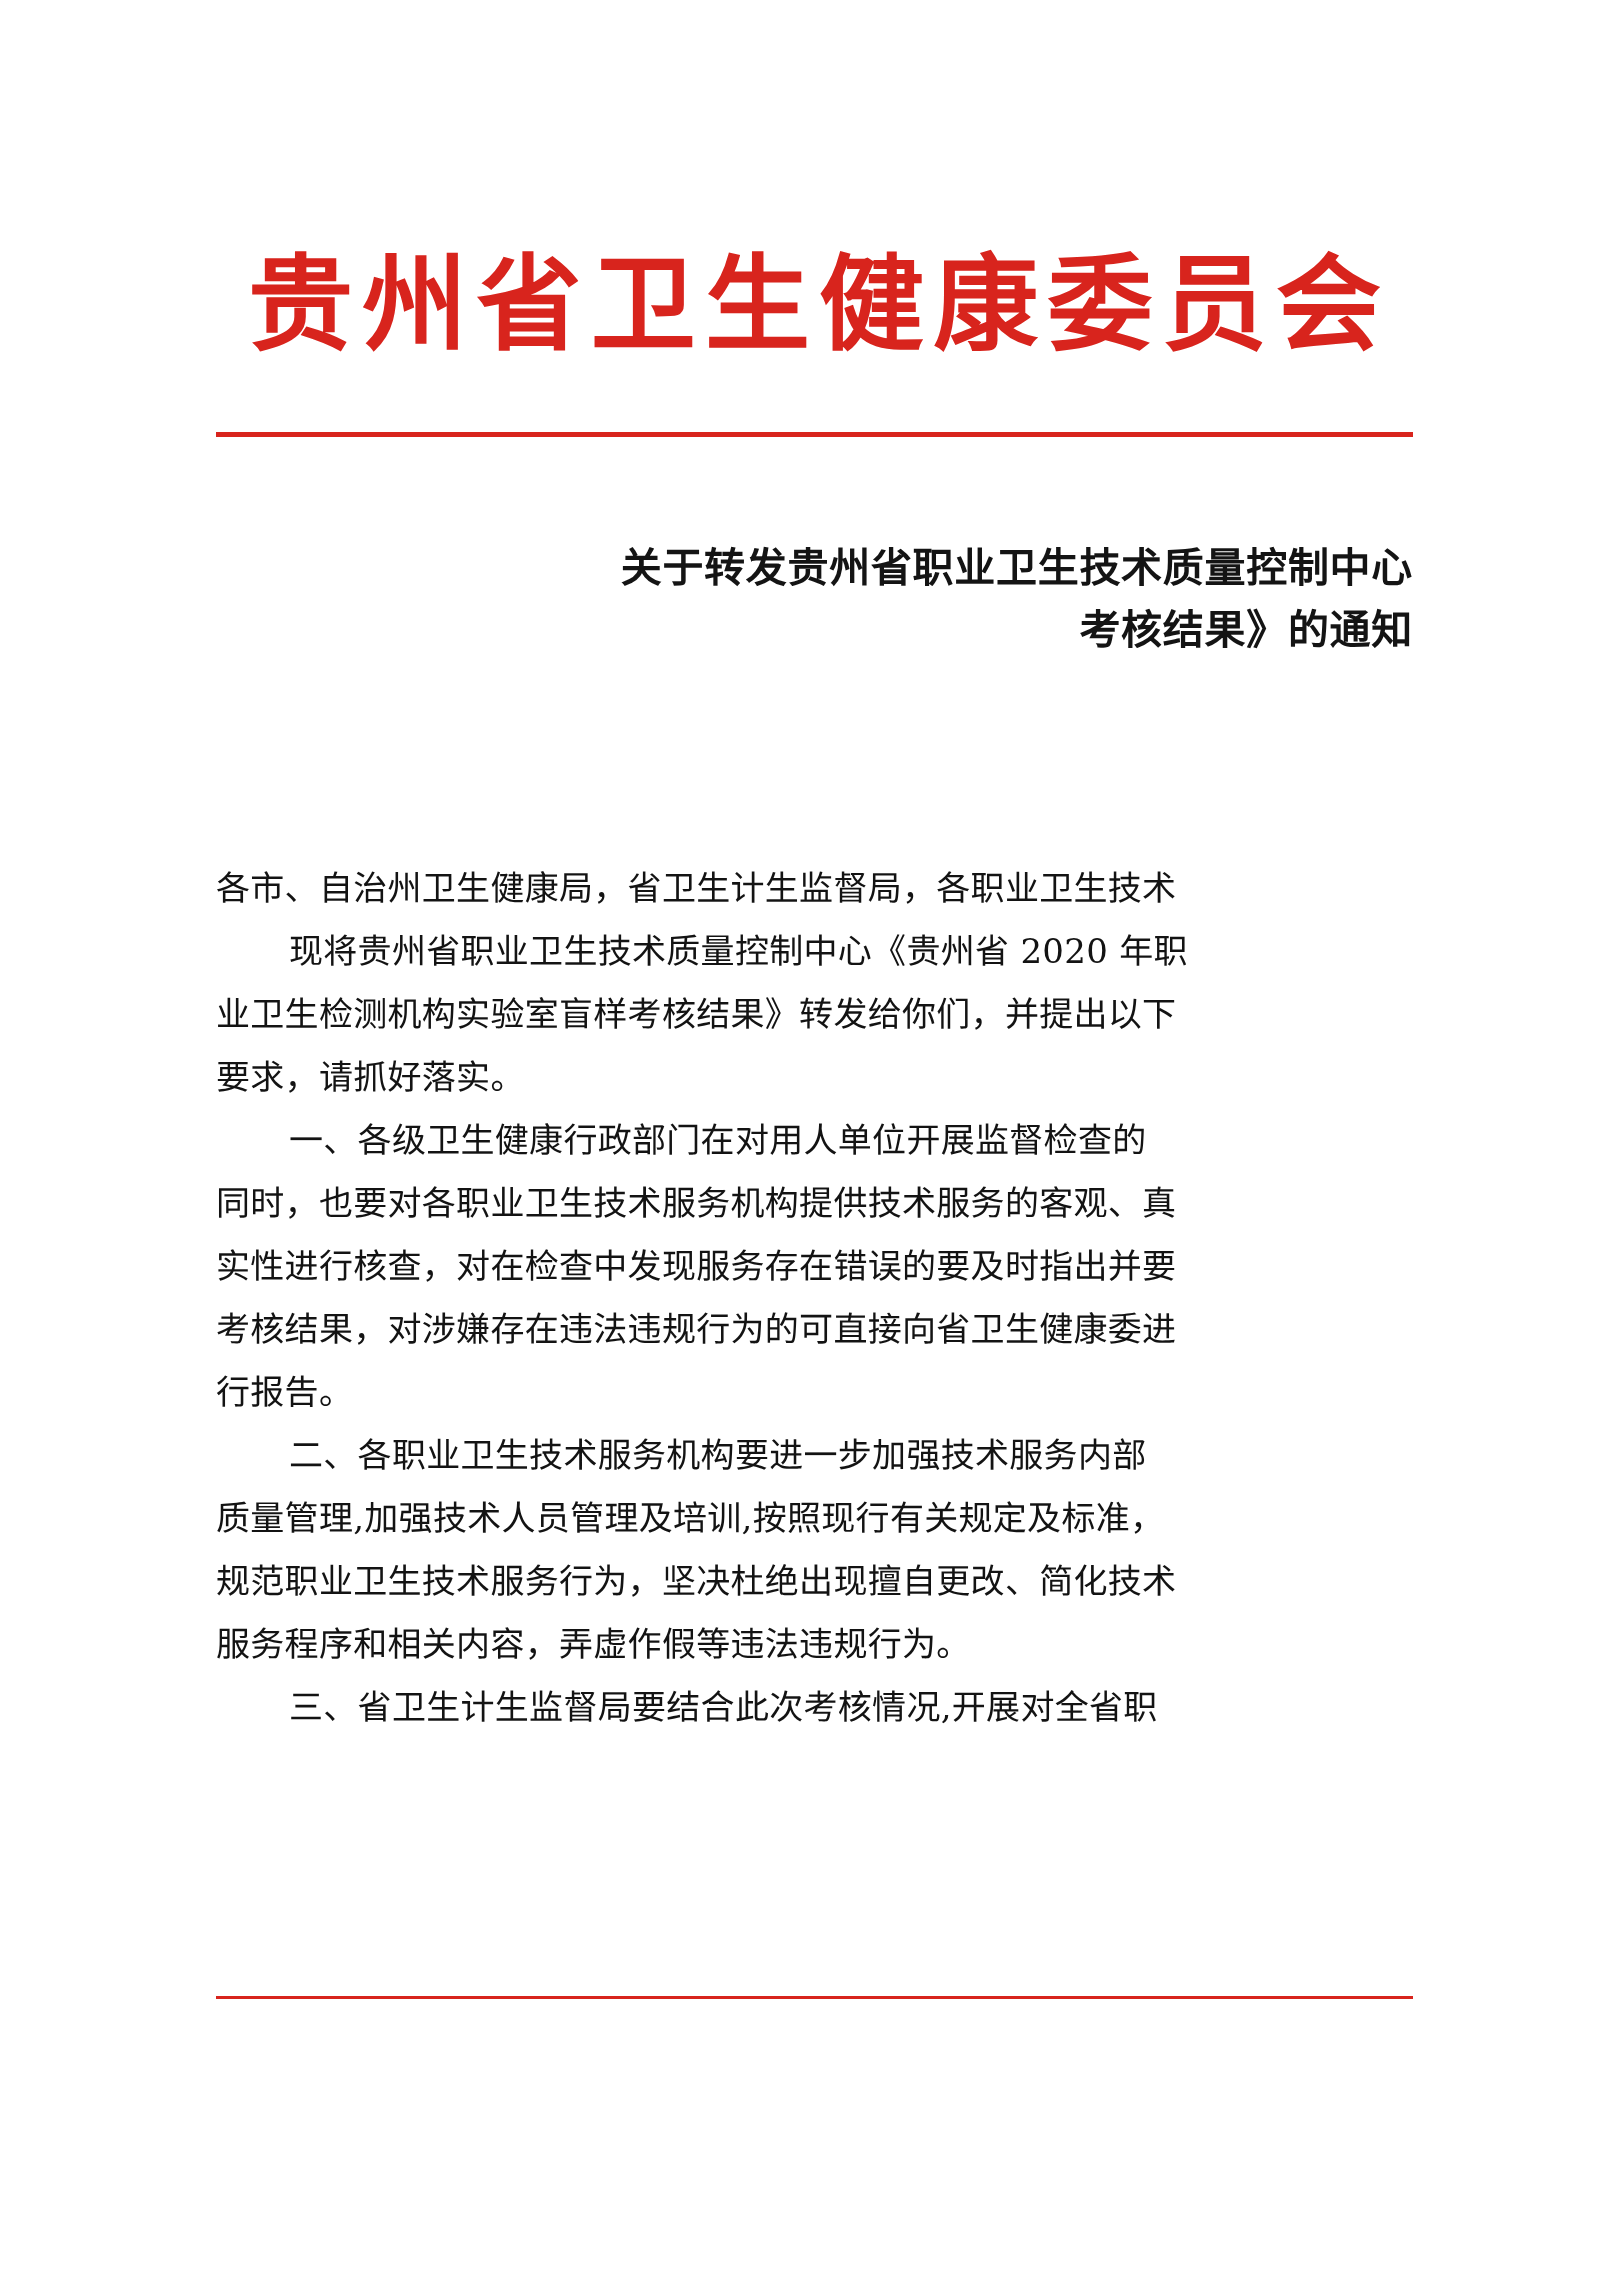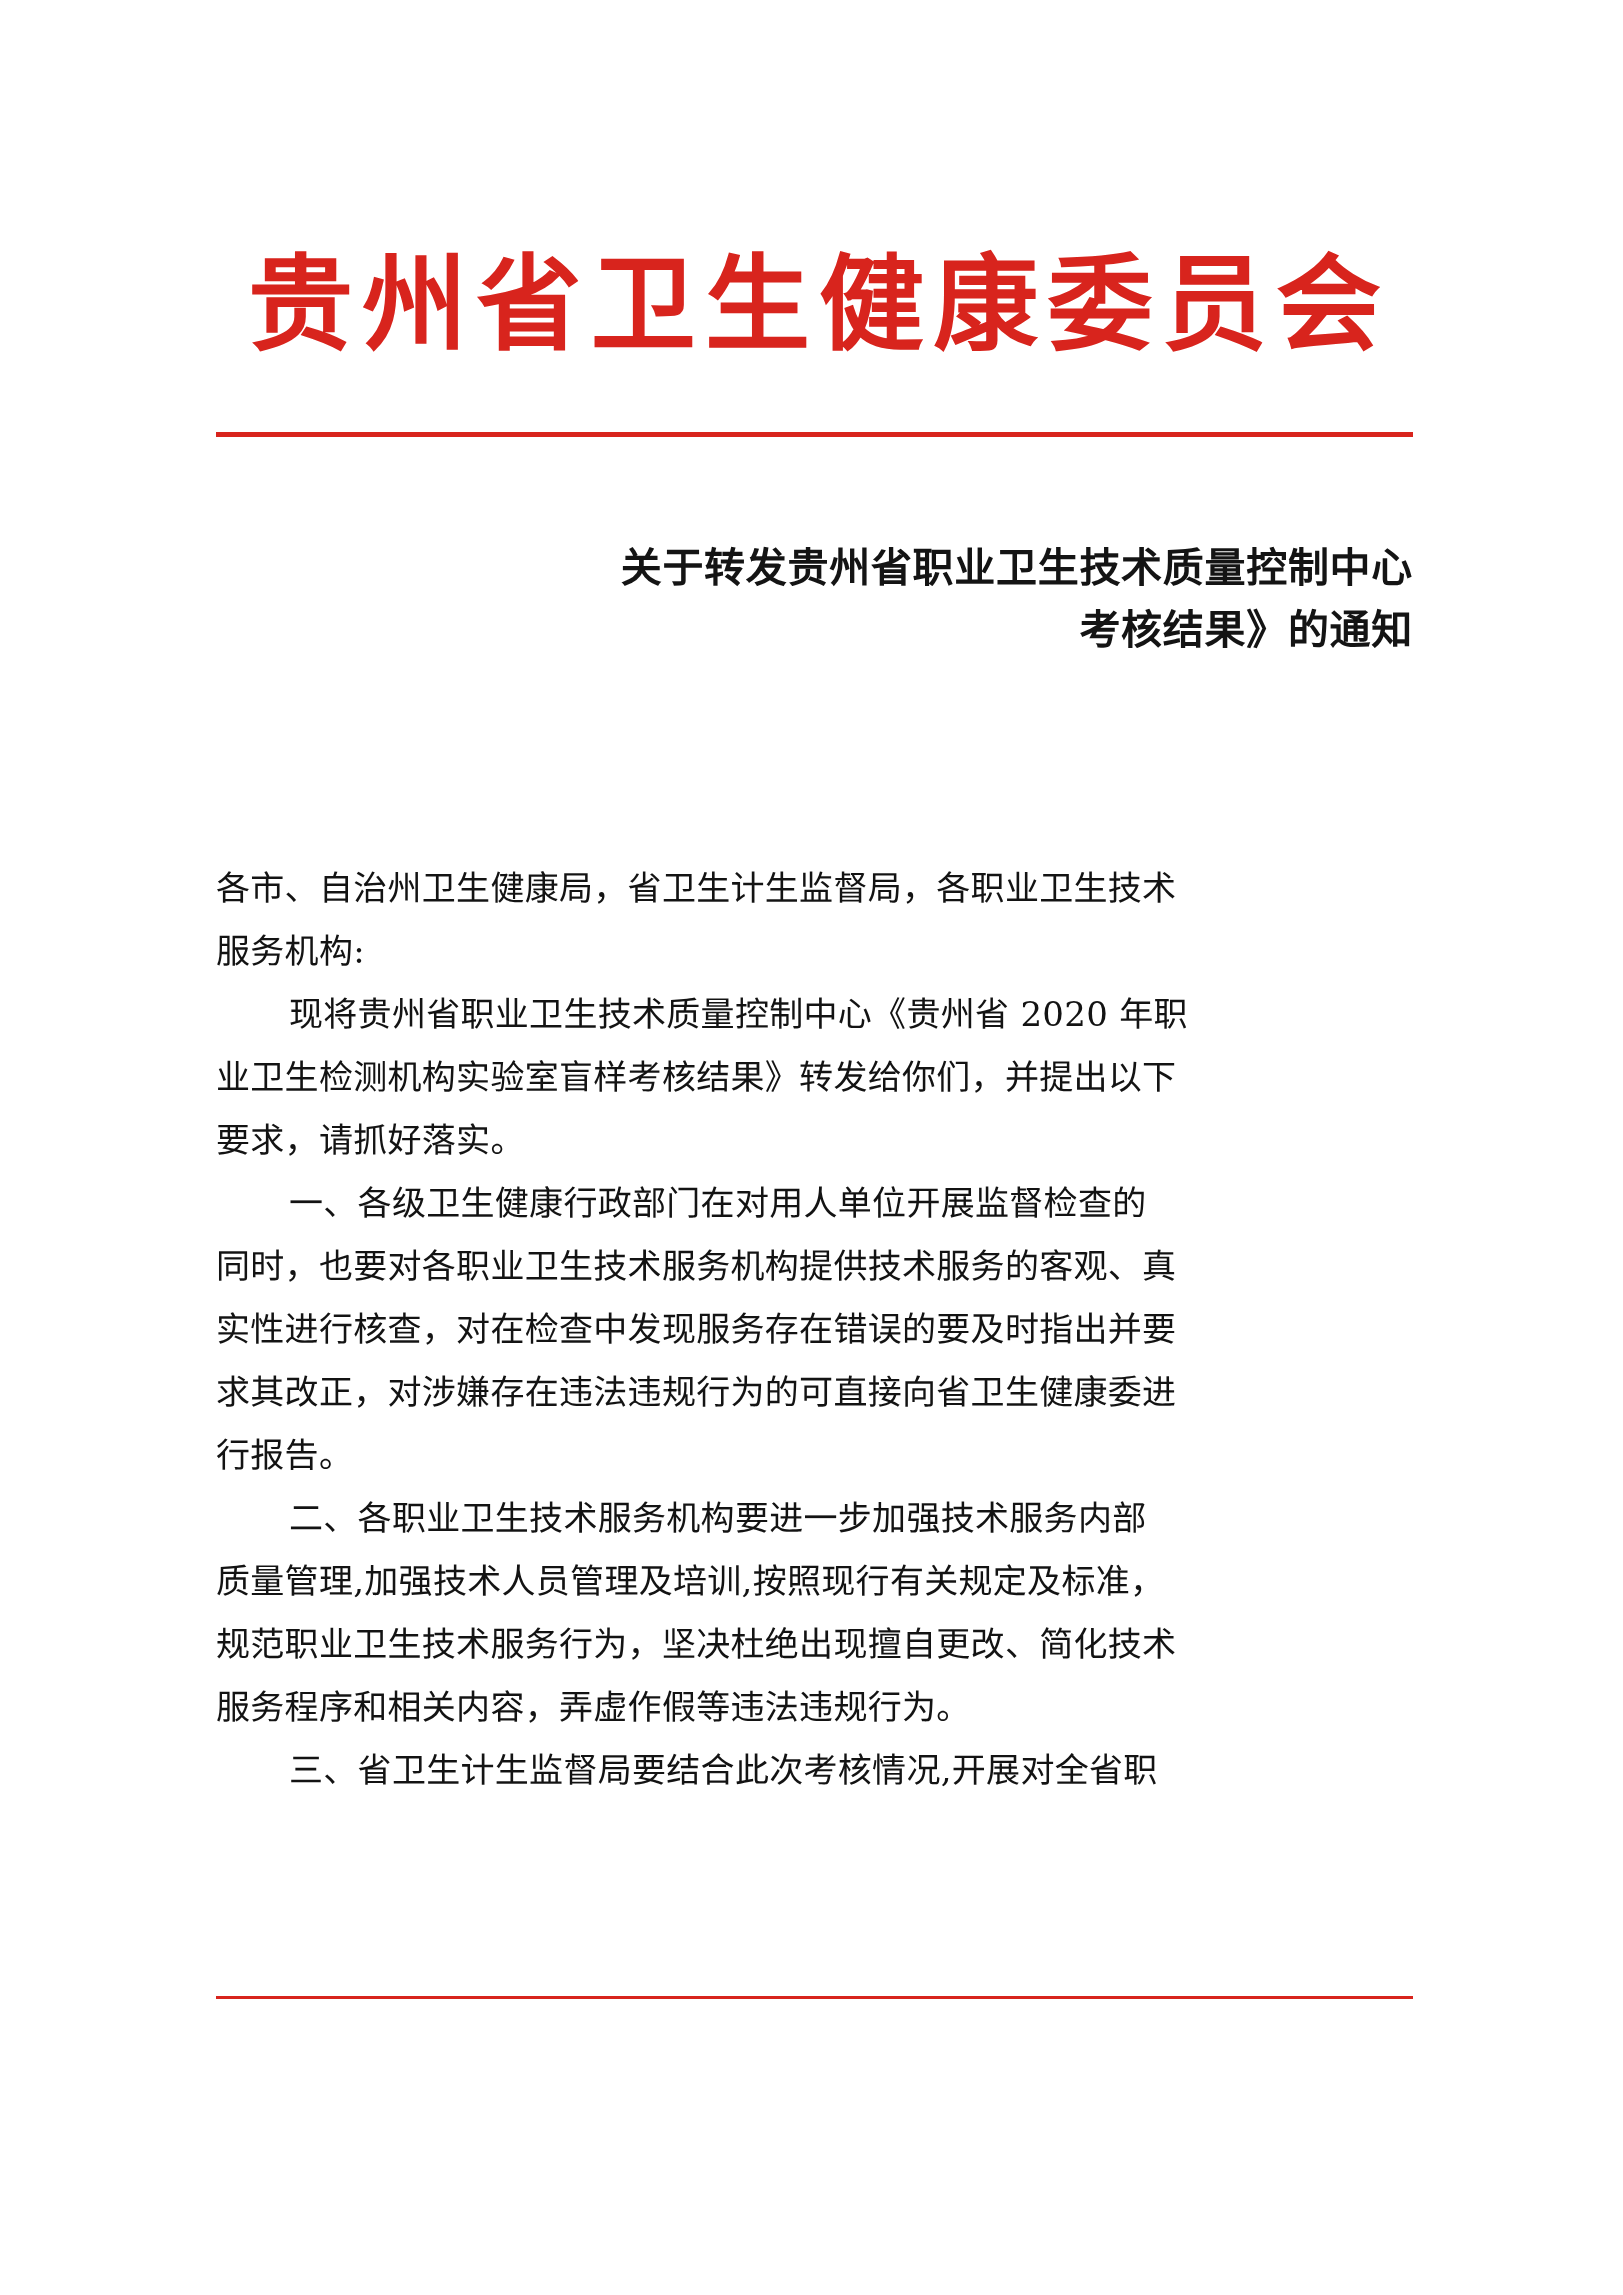--- a/index.html
+++ b/index.html
@@ -113,28 +113,27 @@
 
   <div class="rule-top"></div>
 
   <div class="doc-title">
     <span class="tline">关于转发贵州省职业卫生技术质量控制中心</span>
     <span class="tline">考核结果》的通知</span>
   </div>
 
   <div class="body-text">
     <span class="pline">各市、自治州卫生健康局，省卫生计生监督局，各职业卫生技术</span>
-    <span class="pline">服务机构:</span>
     <span class="pline indent">现将贵州省职业卫生技术质量控制中心《贵州省 2020 年职</span>
     <span class="pline">业卫生检测机构实验室盲样考核结果》转发给你们，并提出以下</span>
     <span class="pline">要求，请抓好落实。</span>
     <span class="pline indent">一、各级卫生健康行政部门在对用人单位开展监督检查的</span>
     <span class="pline">同时，也要对各职业卫生技术服务机构提供技术服务的客观、真</span>
     <span class="pline">实性进行核查，对在检查中发现服务存在错误的要及时指出并要</span>
-    <span class="pline">求其改正，对涉嫌存在违法违规行为的可直接向省卫生健康委进</span>
+    <span class="pline">考核结果，对涉嫌存在违法违规行为的可直接向省卫生健康委进</span>
     <span class="pline">行报告。</span>
     <span class="pline indent">二、各职业卫生技术服务机构要进一步加强技术服务内部</span>
     <span class="pline">质量管理,加强技术人员管理及培训,按照现行有关规定及标准，</span>
     <span class="pline">规范职业卫生技术服务行为，坚决杜绝出现擅自更改、简化技术</span>
     <span class="pline">服务程序和相关内容，弄虚作假等违法违规行为。</span>
     <span class="pline indent">三、省卫生计生监督局要结合此次考核情况,开展对全省职</span>
   </div>
 
   <div class="rule-bottom"></div>
 

